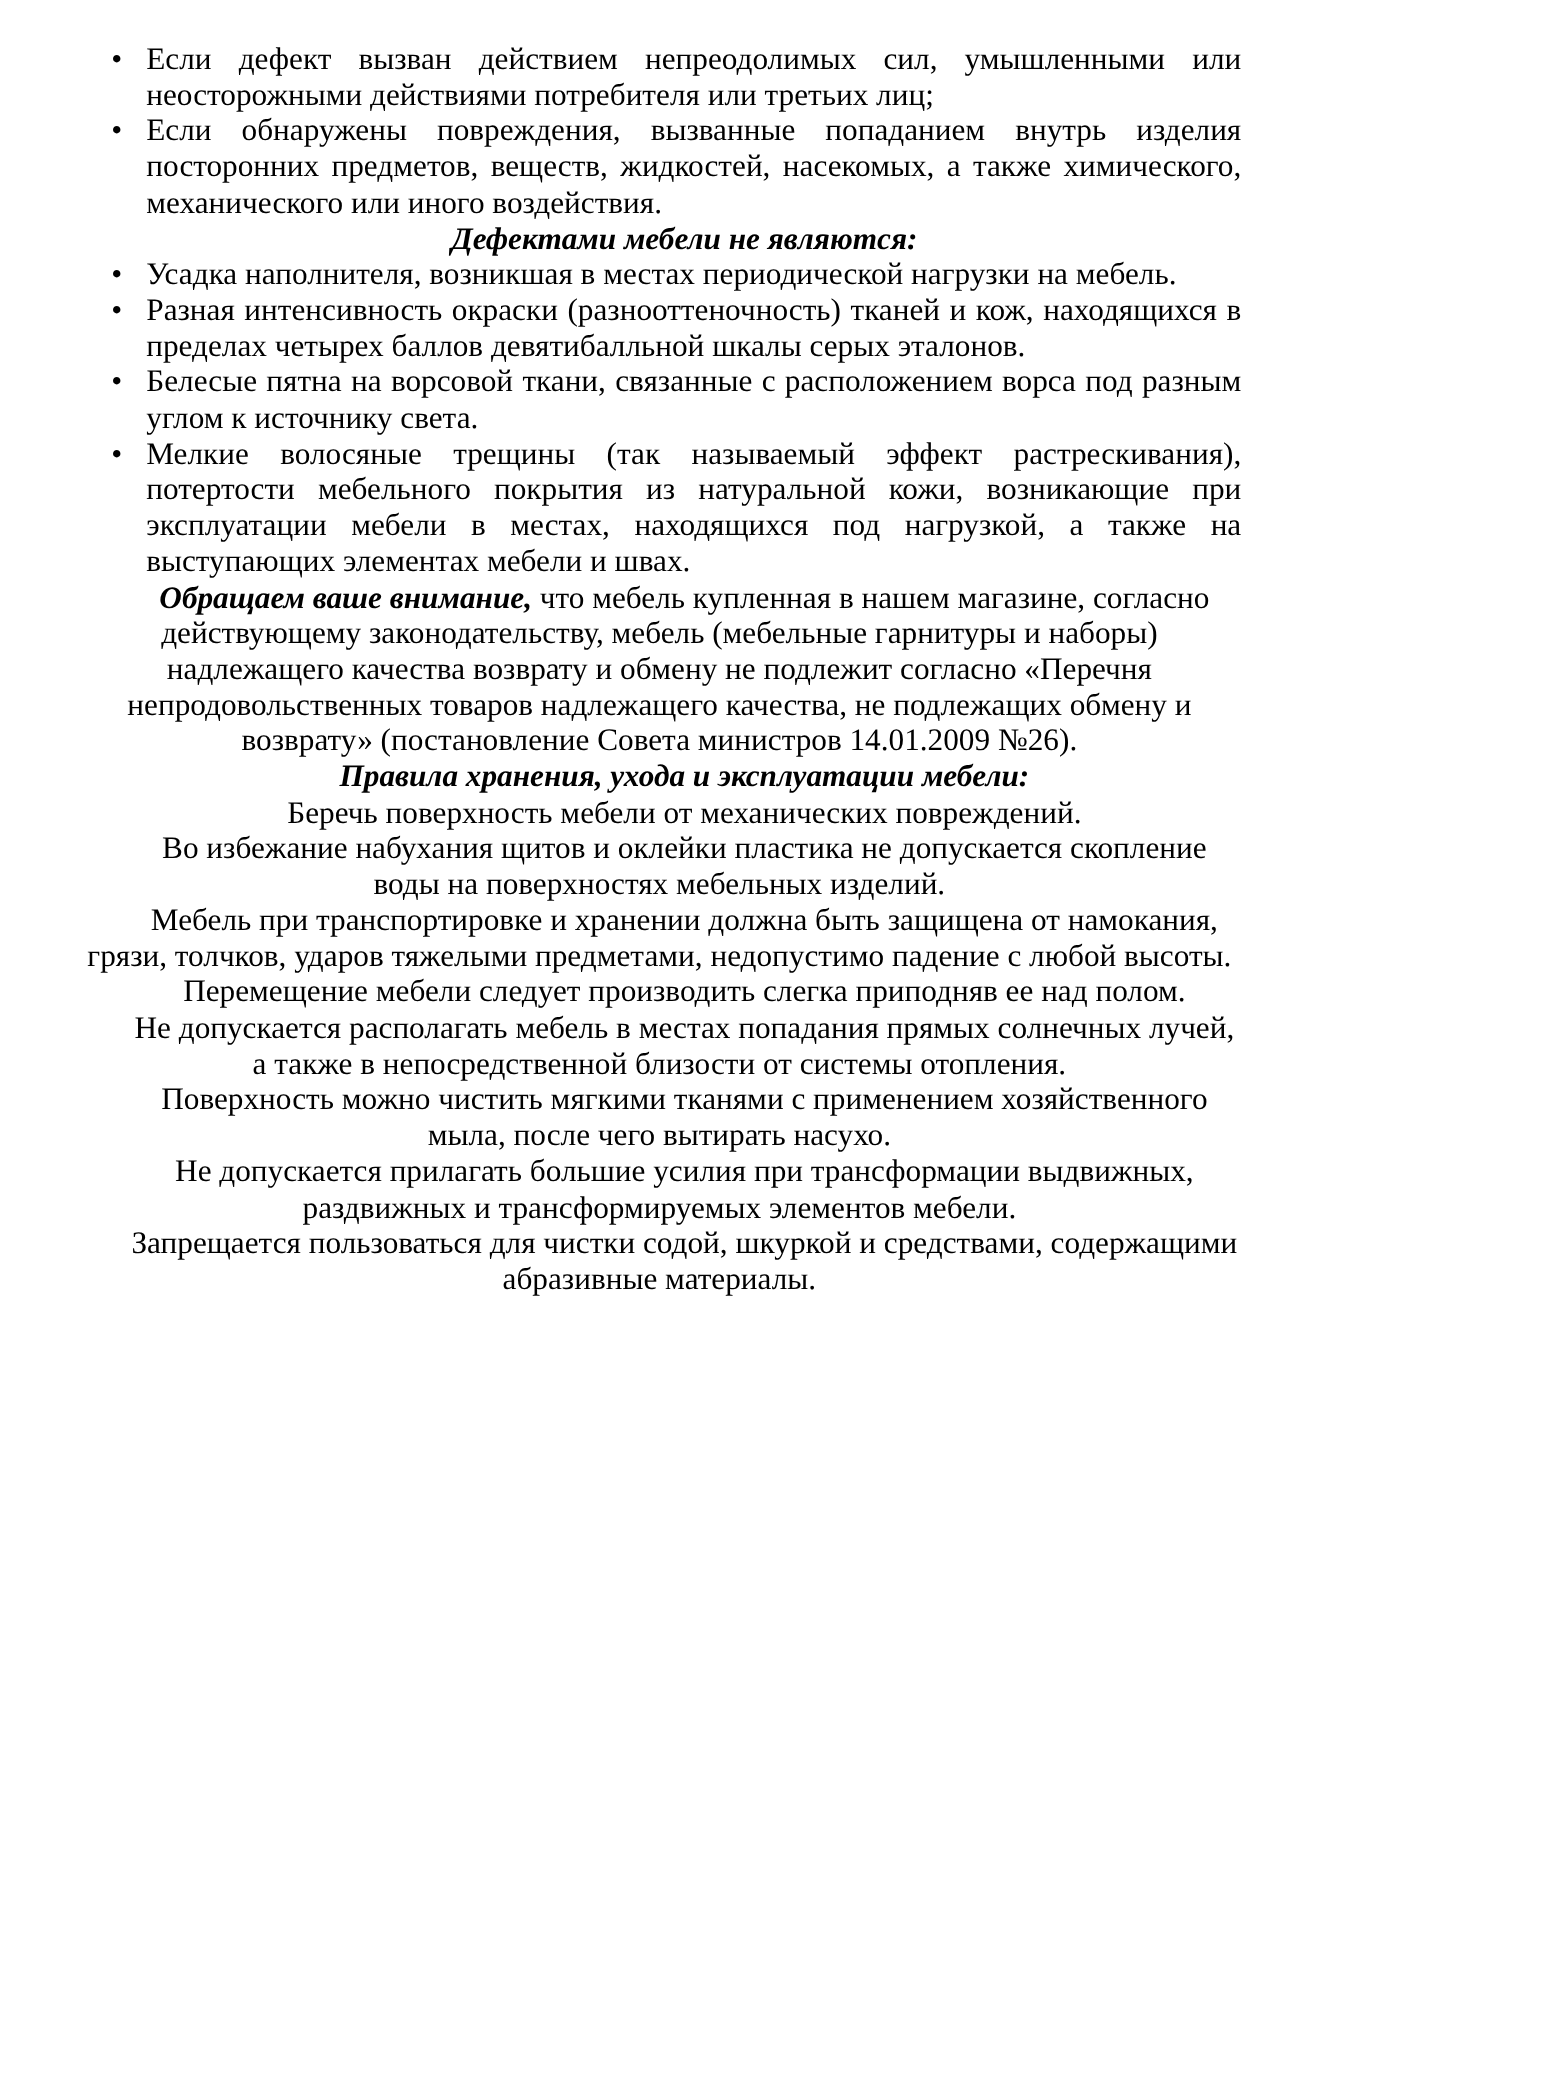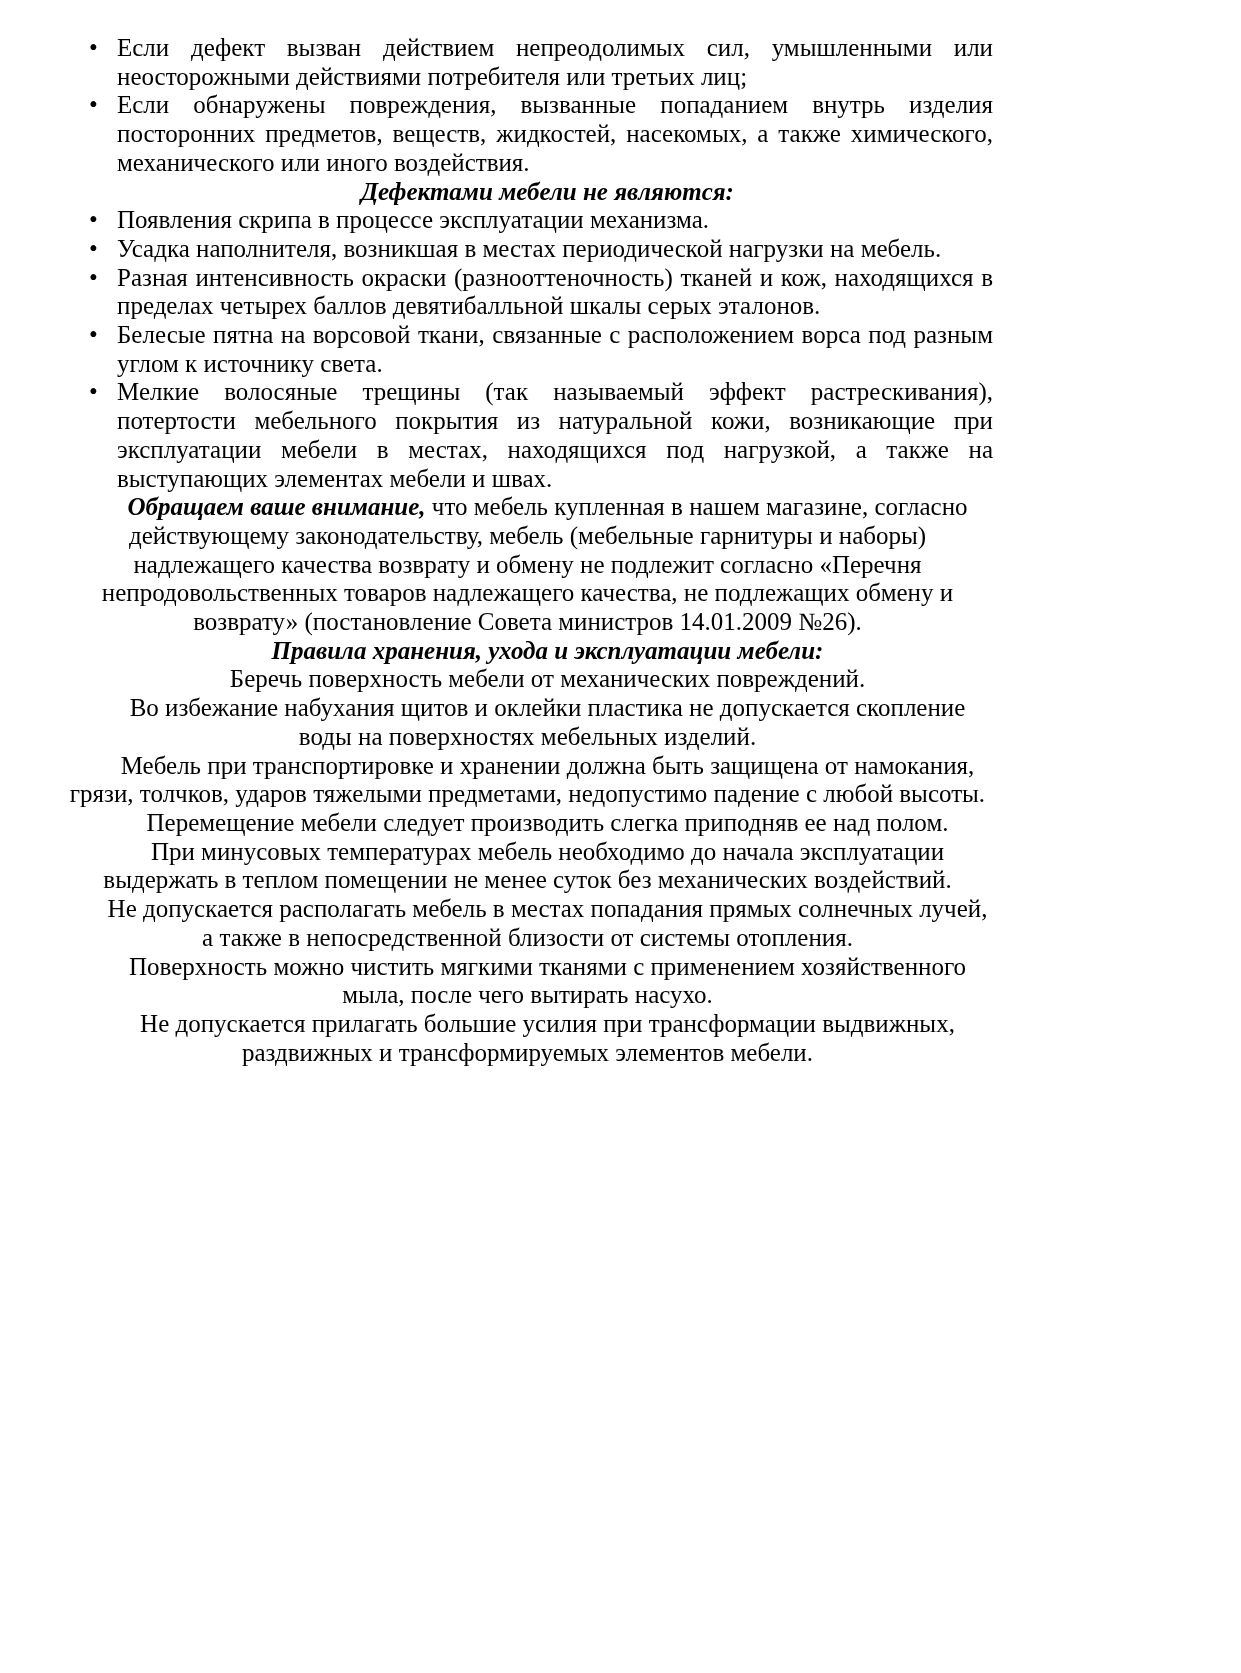--- a/index.html
+++ b/index.html
@@ -63,33 +63,32 @@
 <div class="doc">
 
   <ul class="bullets">
     <li>Если дефект вызван действием непреодолимых сил, умышленными или неосторожными действиями потребителя или третьих лиц;</li>
     <li>Если обнаружены повреждения, вызванные попаданием внутрь изделия посторонних предметов, веществ, жидкостей, насекомых, а также химического, механического или иного воздействия.</li>
   </ul>
 
   <h3 class="heading defects-heading">Дефектами мебели не являются:</h3>
 
   <ul class="bullets">
-    <li>Появления скрипа в процессе эксплуатации механизма.</li>
     <li>Усадка наполнителя, возникшая в местах периодической нагрузки на мебель.</li>
     <li>Разная интенсивность окраски (разнооттеночность) тканей и кож, находящихся в пределах четырех баллов девятибалльной шкалы серых эталонов.</li>
     <li>Белесые пятна на ворсовой ткани, связанные с расположением ворса под разным углом к источнику света.</li>
     <li>Мелкие волосяные трещины (так называемый эффект растрескивания), потертости мебельного покрытия из натуральной кожи, возникающие при эксплуатации мебели в местах, находящихся под нагрузкой, а также на выступающих элементах мебели и швах.</li>
   </ul>
 
   <p class="notice"><span class="lead">Обращаем ваше внимание,</span><span> что мебель купленная в нашем магазине, согласно действующему законодательству, мебель (мебельные гарнитуры и наборы) надлежащего качества возврату и обмену не подлежит согласно «Перечня непродовольственных товаров надлежащего качества, не подлежащих обмену и возврату» (постановление Совета министров 14.01.2009 №26).</span></p>
 
   <h3 class="heading rules-heading">Правила хранения, ухода и эксплуатации мебели:</h3>
 
   <p class="rule">Беречь поверхность мебели от механических повреждений.</p>
   <p class="rule">Во избежание набухания щитов и оклейки пластика не допускается скопление воды на поверхностях мебельных изделий.</p>
   <p class="rule">Мебель при транспортировке и хранении должна быть защищена от намокания, грязи, толчков, ударов тяжелыми предметами, недопустимо падение с любой высоты.</p>
   <p class="rule">Перемещение мебели следует производить слегка приподняв ее над полом.</p>
-  <p class="rule">При минусовых температурах мебель необходимо до начала эксплуатации выдержать в теплом помещении не менее суток без механических воздействий.</p>
   <p class="rule">Не допускается располагать мебель в местах попадания прямых солнечных лучей, а также в непосредственной близости от системы отопления.</p>
   <p class="rule">Поверхность можно чистить мягкими тканями с применением хозяйственного мыла, после чего вытирать насухо.</p>
   <p class="rule">Не допускается прилагать большие усилия при трансформации выдвижных, раздвижных и трансформируемых элементов мебели.</p>
+  <p class="rule">Запрещается пользоваться для чистки содой, шкуркой и средствами, содержащими абразивные материалы.</p>
 
 </div>
 
 </body></html>

